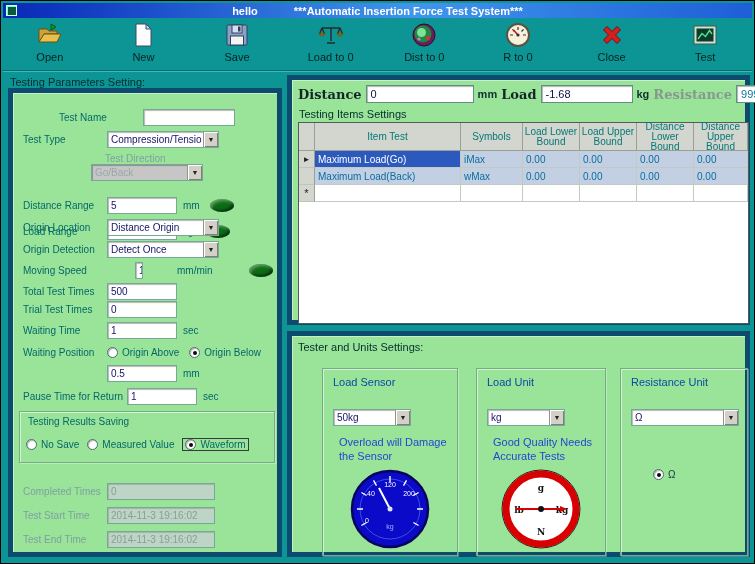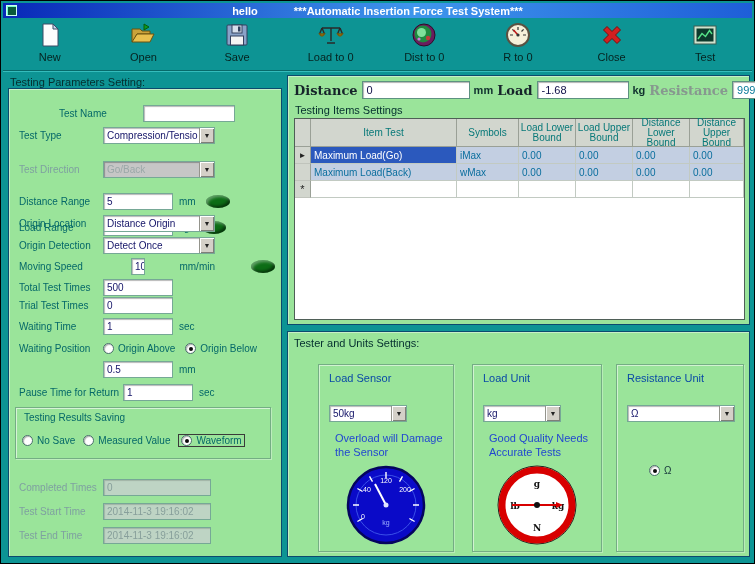--- a/index.html
+++ b/index.html
@@ -18,21 +18,21 @@
   
   .toolbar { position:absolute; left:2px; top:17px; right:2px; height:53px;
     display:flex; justify-content:space-around; align-items:flex-start; padding-top:3px;
     border-bottom:1px solid #076a6a; box-shadow:0 1px 0 #35bcbc; }
   .tool { width:86px; display:flex; flex-direction:column; align-items:center; gap:2px;
     background:transparent; border:none; cursor:pointer; }
   .tool .ticon { width:28px; height:28px; display:flex; align-items:center; justify-content:center; }
   .tool .tlabel { font-size:11px; color:#06221f; }
 
   
-  .panel { position:absolute; background:#9ae49a; border:1px solid #0c4a6e;
+  .panel { position:absolute; background:#9ae49a; border:5px solid #0c4a6e;
     box-shadow:inset 1px 1px 0 rgba(255,255,255,.45);padding-left:36px; }
   .panel-title { position:absolute; font-size:11px; color:#042e2e; }
 
   
   .frow { position:absolute; left:10px; right:6px; display:flex; align-items:center; height:17px; font-size:10px; }
   .frow .lbl { width:84px; flex:none; color:#056868; }
   .frow.wide .lbl { width:104px; }
   .frow .lbl.muted { color:#7fa0a0; }
   .unit { margin-left:6px; color:#056868; white-space:nowrap; }
   .tb { height:17px; background:#fff; border:1px solid #76a896; box-shadow:inset 1px 1px 1px rgba(0,0,0,.28);
@@ -102,35 +102,35 @@
   <div class="titlebar">
     <span class="title-icon"></span>
     <span>hello</span>
     <span>***Automatic Insertion Force Test System***</span>
   </div>
 
   <div class="toolbar">
     <button class="tool">
       <span class="ticon">
         <svg width="26" height="26" viewBox="0 0 26 26">
-            <path d="M6 2 h10 l5 5 v17 h-15 z" fill="#fdfdfd" stroke="#3c4c66"></path>
-            <path d="M16 2 l5 5 h-5 z" fill="#c6d8ee" stroke="#3c4c66"></path>
-          </svg>
-      </span>
-      <span class="tlabel">New</span>
-    </button>
-    <button class="tool">
-      <span class="ticon">
-        <svg width="26" height="26" viewBox="0 0 26 26">
             <path d="M14 2 l5 3 -5 3 z" fill="#0c9a1c" stroke="#065a0e"></path>
             <path d="M2 20 V7 h8 l2 2 h8 v3 H7 l-3 6 z" fill="#caa33a" stroke="#6b520e"></path>
             <path d="M2 20 l5 -8 h17 l-4 8 z" fill="#e8c04e" stroke="#6b520e"></path>
           </svg>
       </span>
       <span class="tlabel">Open</span>
+    </button>
+    <button class="tool">
+      <span class="ticon">
+        <svg width="26" height="26" viewBox="0 0 26 26">
+            <path d="M6 2 h10 l5 5 v17 h-15 z" fill="#fdfdfd" stroke="#3c4c66"></path>
+            <path d="M16 2 l5 5 h-5 z" fill="#c6d8ee" stroke="#3c4c66"></path>
+          </svg>
+      </span>
+      <span class="tlabel">New</span>
     </button>
     <button class="tool">
       <span class="ticon">
         <svg width="26" height="26" viewBox="0 0 26 26">
             <rect x="3" y="3" width="20" height="20" rx="1" fill="#8aa2c8" stroke="#33415e"></rect>
             <rect x="8" y="3" width="10" height="8" fill="#d7dfec" stroke="#33415e"></rect>
             <rect x="14" y="4.5" width="2.5" height="5" fill="#33415e"></rect>
             <rect x="6.5" y="14" width="13" height="9" fill="#f4f4f4" stroke="#33415e"></rect>
           </svg>
       </span>
@@ -199,21 +199,21 @@
     </div>
 
     <div class="frow" style="top:38px;">
       <span class="lbl">Test Type</span>
       <div class="dd w112">
         <span class="ddtxt">Compression/Tensio</span>
         <span class="ddbtn">▼</span>
       </div>
     </div>
 
-    <div class="frow" style="top:72px;">
+    <div class="frow" style="top:60px;flex-direction:column;">
       <span class="lbl muted">Test Direction</span>
       <div class="dd dis w112">
         <span class="ddtxt">Go/Back</span>
         <span class="ddbtn">▼</span>
       </div>
     </div>
 
     <div class="frow" style="top:82px;margin-top:48px;">
       <span class="lbl">Load Range</span>
       <div class="tb w70">10</div>

